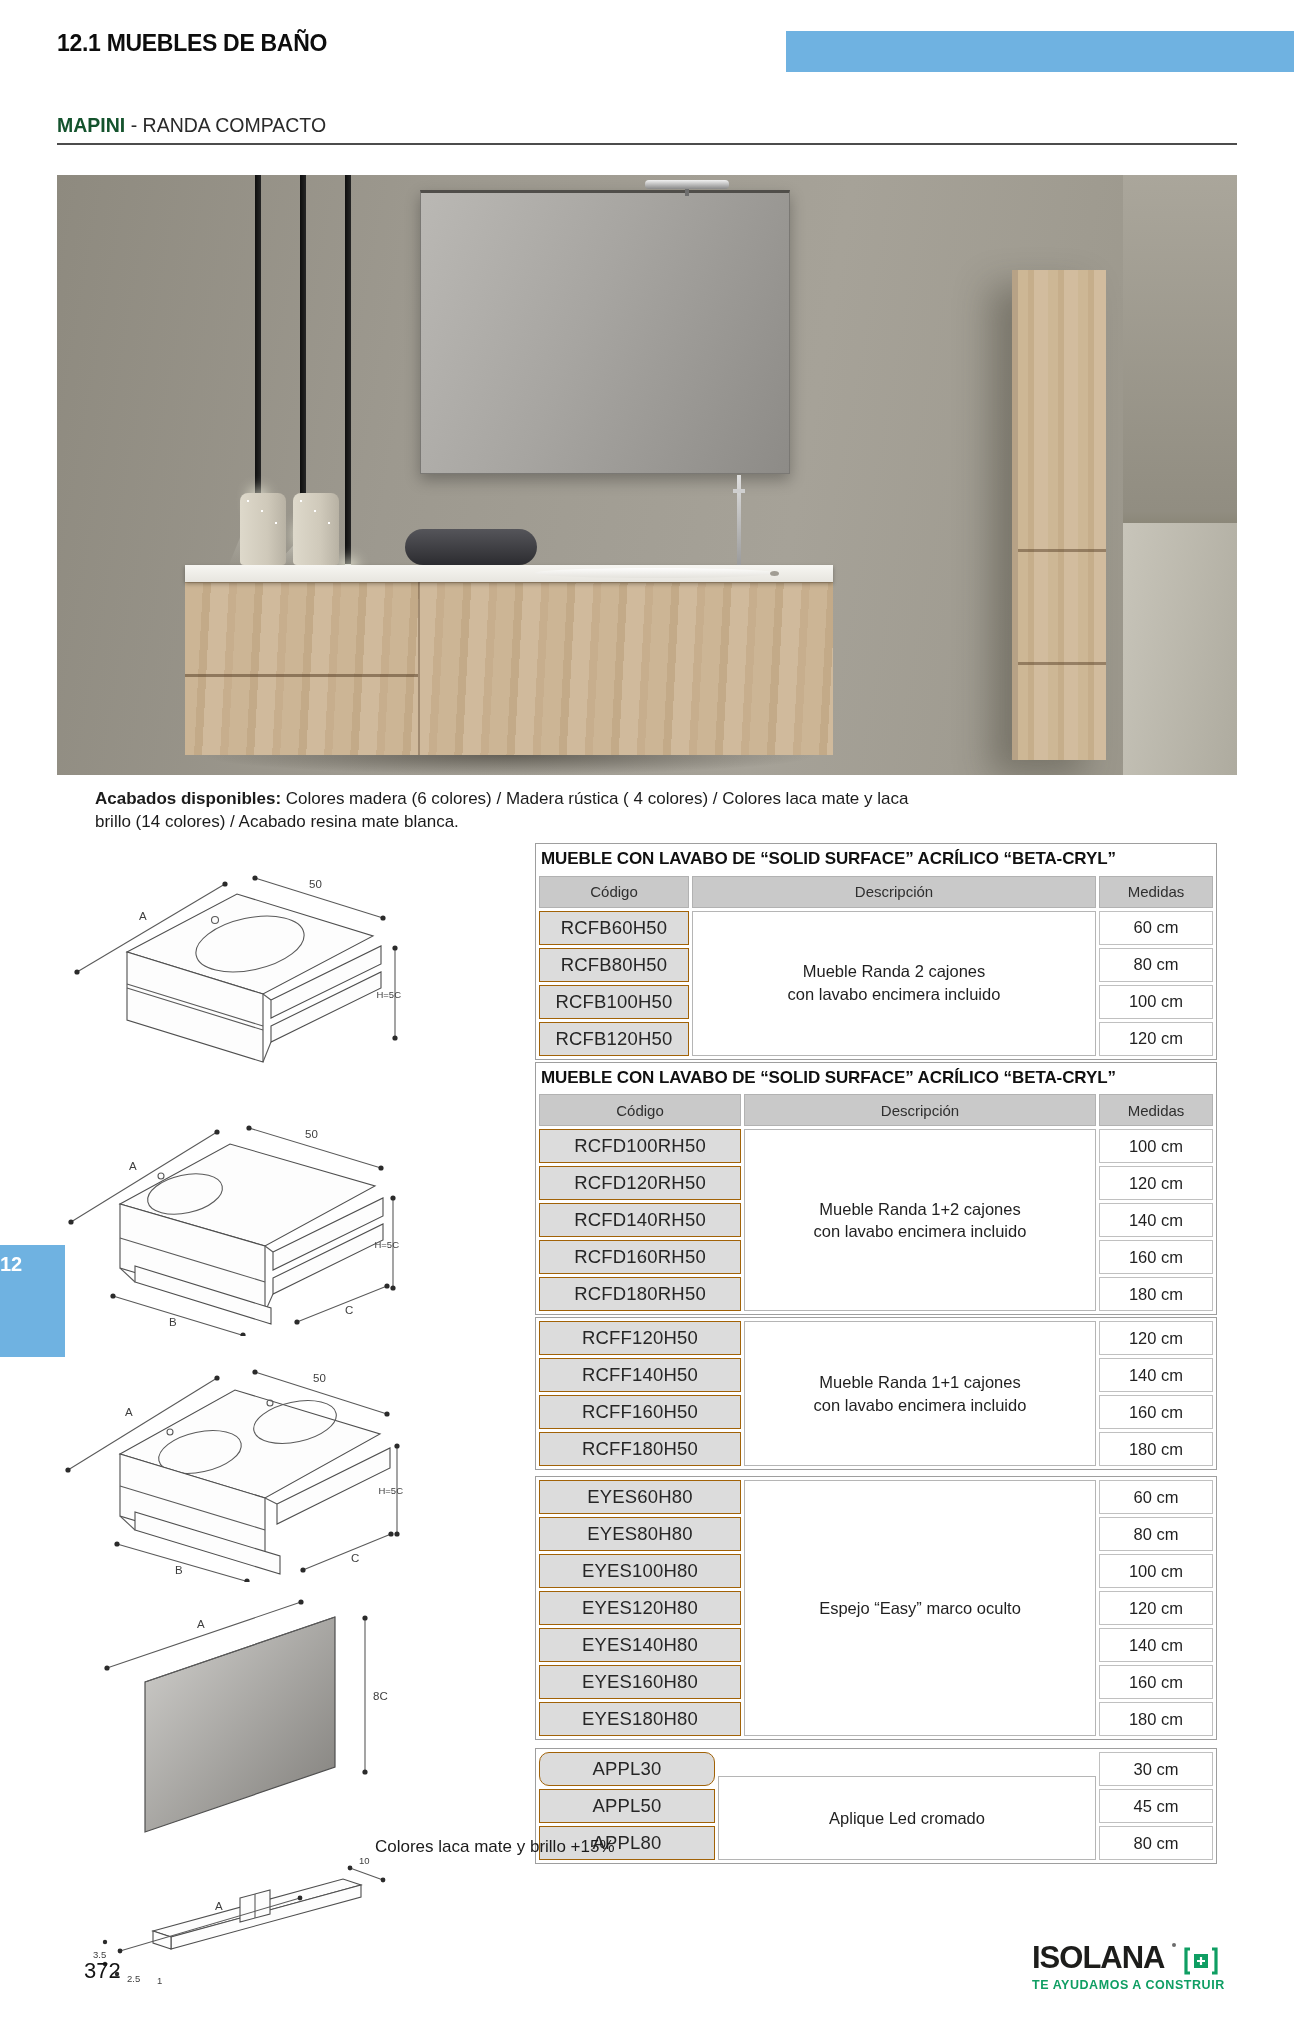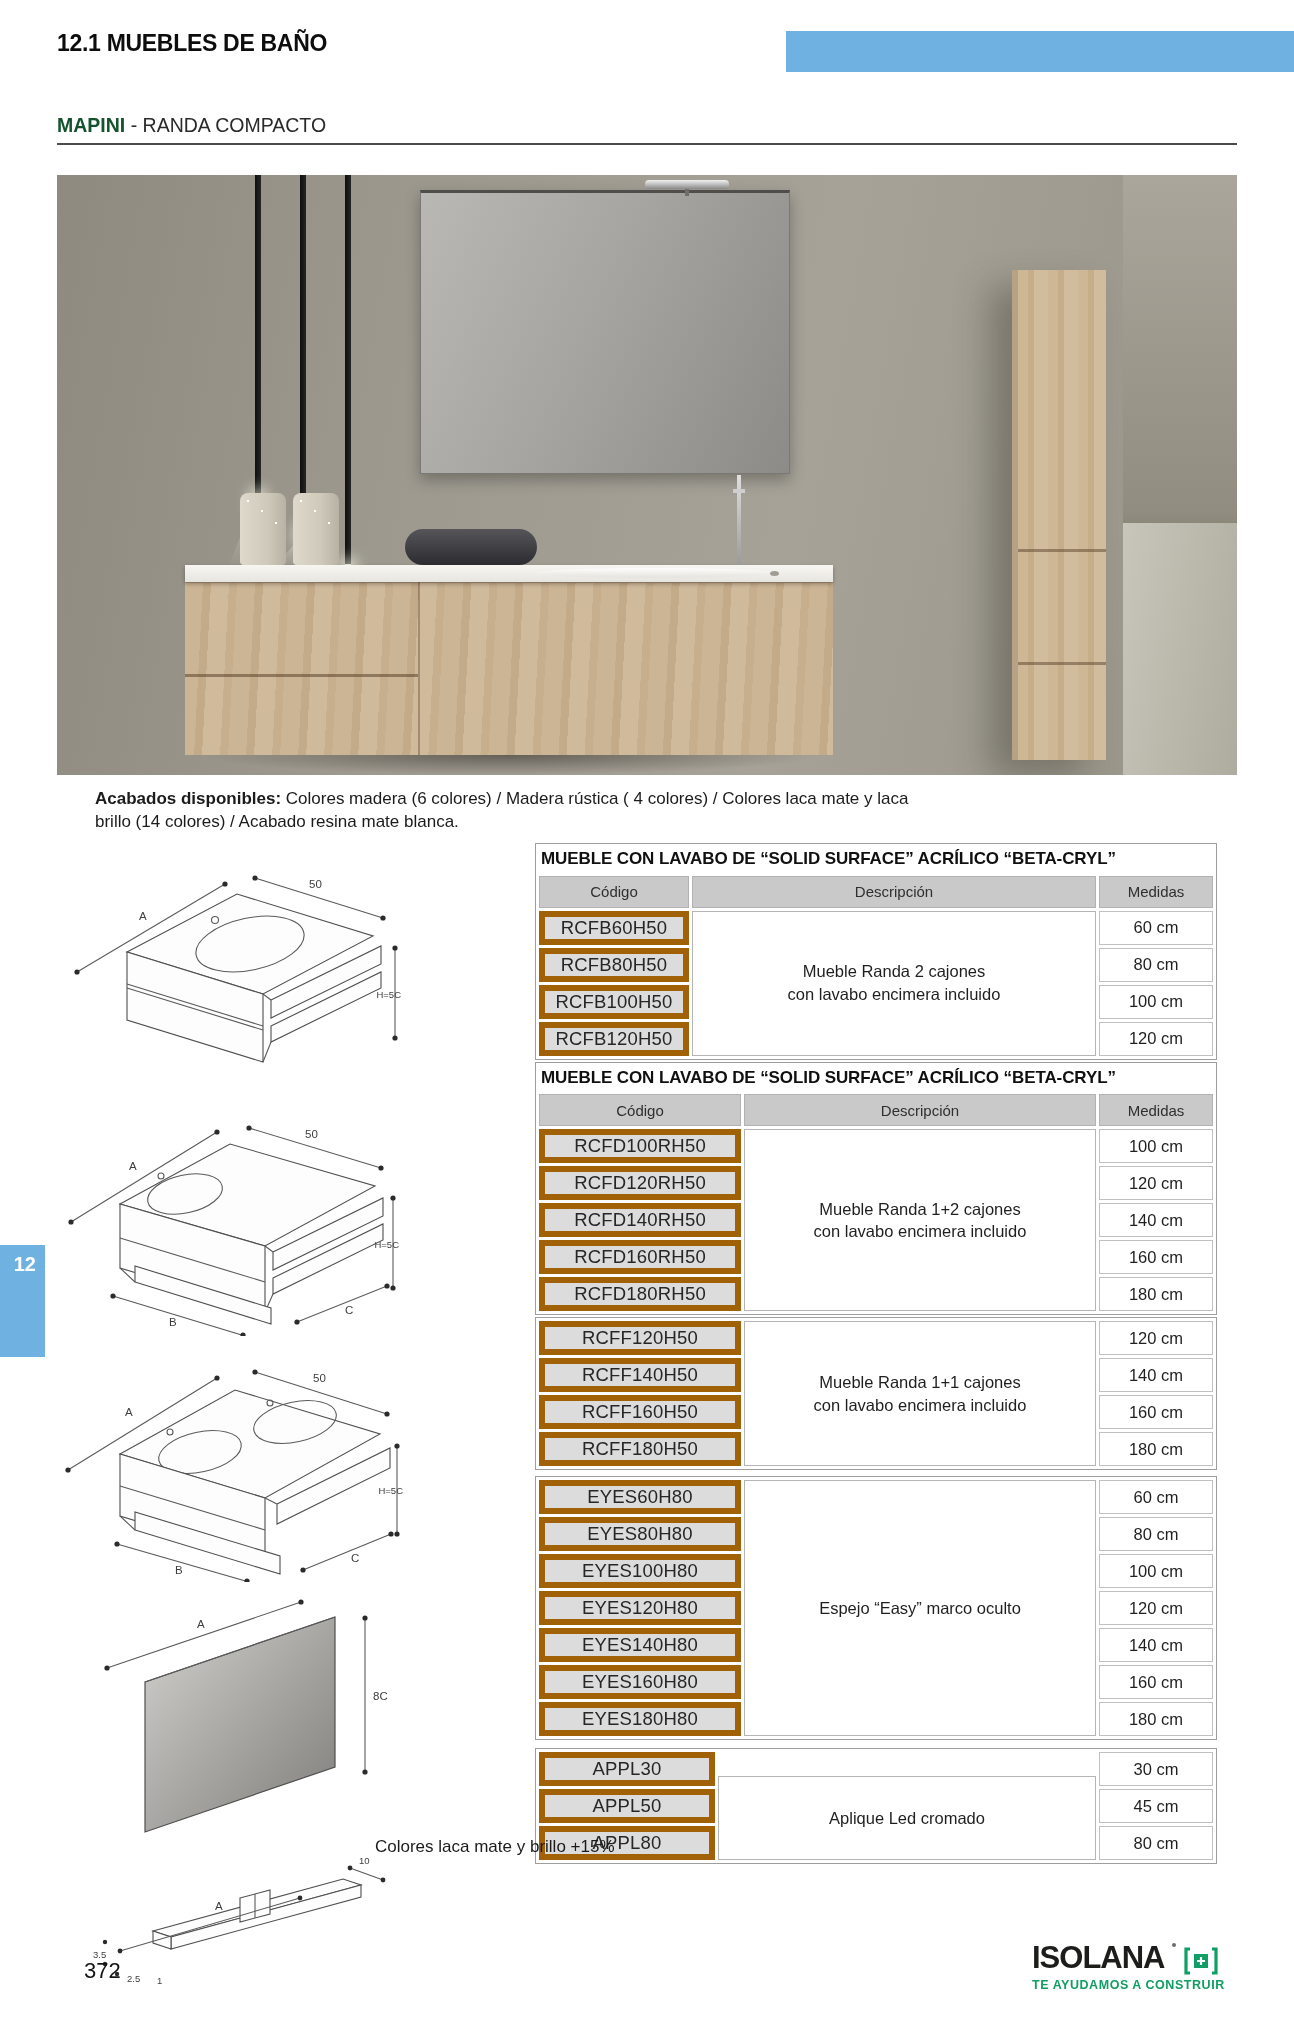--- a/index.html
+++ b/index.html
@@ -63,36 +63,36 @@
   
   .diag{left:60px;width:350px;}
   .diag svg{width:100%;height:100%;display:block;}
   .dface{stroke:#4f4f4f;stroke-width:1.1;fill:#fdfdfd;}
   .dln{stroke:#5a5a5a;stroke-width:1.1;fill:none;}
   .ddot{fill:#2b2b2b;}
   .dtxt{font-family:"Liberation Sans",sans-serif;font-size:11.5px;fill:#3e3e3e;}
   .dtxts{font-family:"Liberation Sans",sans-serif;font-size:9.5px;fill:#3e3e3e;}
 
   
-  .tab12{left:0;top:1245px;width:45px;height:112px;background:#6FB2E1;color:#fff;
-         font-weight:bold;font-size:20px;text-align:right;box-sizing:border-box;padding:8px 9px 0 0;}
+  .tab12{left:0;top:1245px;width:65px;height:112px;background:#6FB2E1;color:#fff;
+         font-weight:bold;font-size:20px;box-sizing:border-box;padding:8px 9px 0 0;}
 
   
   .tables{left:535px;top:843px;width:682px;}
   .ptable{border:1px solid #9e9e9e;background:#fff;margin-bottom:2px;box-sizing:border-box;}
   .tb3{margin-top:6px;} .tb4{margin-top:8px;}
   .t-title{font-weight:bold;font-size:17px;color:#101010;line-height:1.22;
            padding:5px 4px 3px 5px;max-width:648px;letter-spacing:-0.1px;}
   .t-grid{display:grid;gap:3px;padding:3px;}
   .tb0 .t-grid{grid-template-columns:150px 1fr 114px;}
   .tb1 .t-grid,.tb2 .t-grid,.tb3 .t-grid{grid-template-columns:202px 1fr 114px;}
   .tb4 .t-grid{grid-template-columns:176px 1fr 114px;}
   .t-h{background:#c9c9c9;border:1px solid #b2b2b2;display:flex;align-items:center;justify-content:center;
        font-size:15px;color:#2f2f2f;}
-  .t-code{background:#dcdcdc;border:6px solid #a16207;display:flex;align-items:center;justify-content:center;
+  .t-code{background:#dcdcdc;border:1px solid #a16207;display:flex;align-items:center;justify-content:center;
           font-size:18.5px;color:#262626;letter-spacing:.2px;}
   .t-desc{background:#fff;border:1px solid #b5b5b5;display:flex;align-items:center;justify-content:center;
           text-align:center;font-size:16.5px;color:#1f1f1f;white-space:pre-line;line-height:1.38;}
   .t-med{background:#fff;border:1px solid #c0c0c0;display:flex;align-items:center;justify-content:center;
          font-size:16.5px;color:#1f1f1f;}
 
   
   .note{left:375px;top:1837px;font-size:17px;color:#1b1b1b;}
   .pagenum{left:84px;top:1958px;font-size:22px;color:#141414;}
   .logo{left:1032px;top:1940px;width:236px;}
@@ -357,21 +357,21 @@
           <div class="t-med" style="grid-area: 5 / 3;">140 cm</div>
           <div class="t-code" style="grid-area: 6 / 1;">EYES160H80</div>
           <div class="t-med" style="grid-area: 6 / 3;">160 cm</div>
           <div class="t-code" style="grid-area: 7 / 1;">EYES180H80</div>
           <div class="t-med" style="grid-area: 7 / 3;">180 cm</div>
         </div>
       </div>
     <div class="ptable tb4">
         <div class="t-grid" style="grid-template-rows: repeat(3, 34px);">
           <div class="t-desc" style="grid-area: 1 / 2 / span 3; margin-top: 24px;">Aplique Led cromado</div>
-          <div class="t-code" style="grid-area: 1 / 1;">APPL30</div>
+          <div class="t-code" style="grid-area: 1 / 1; border-radius: 10px;">APPL30</div>
           <div class="t-med" style="grid-area: 1 / 3;">30 cm</div>
           <div class="t-code" style="grid-area: 2 / 1;">APPL50</div>
           <div class="t-med" style="grid-area: 2 / 3;">45 cm</div>
           <div class="t-code" style="grid-area: 3 / 1;">APPL80</div>
           <div class="t-med" style="grid-area: 3 / 3;">80 cm</div>
         </div>
       </div>
   </div>
 
   <div class="abs note">Colores laca mate y brillo +15%</div>

